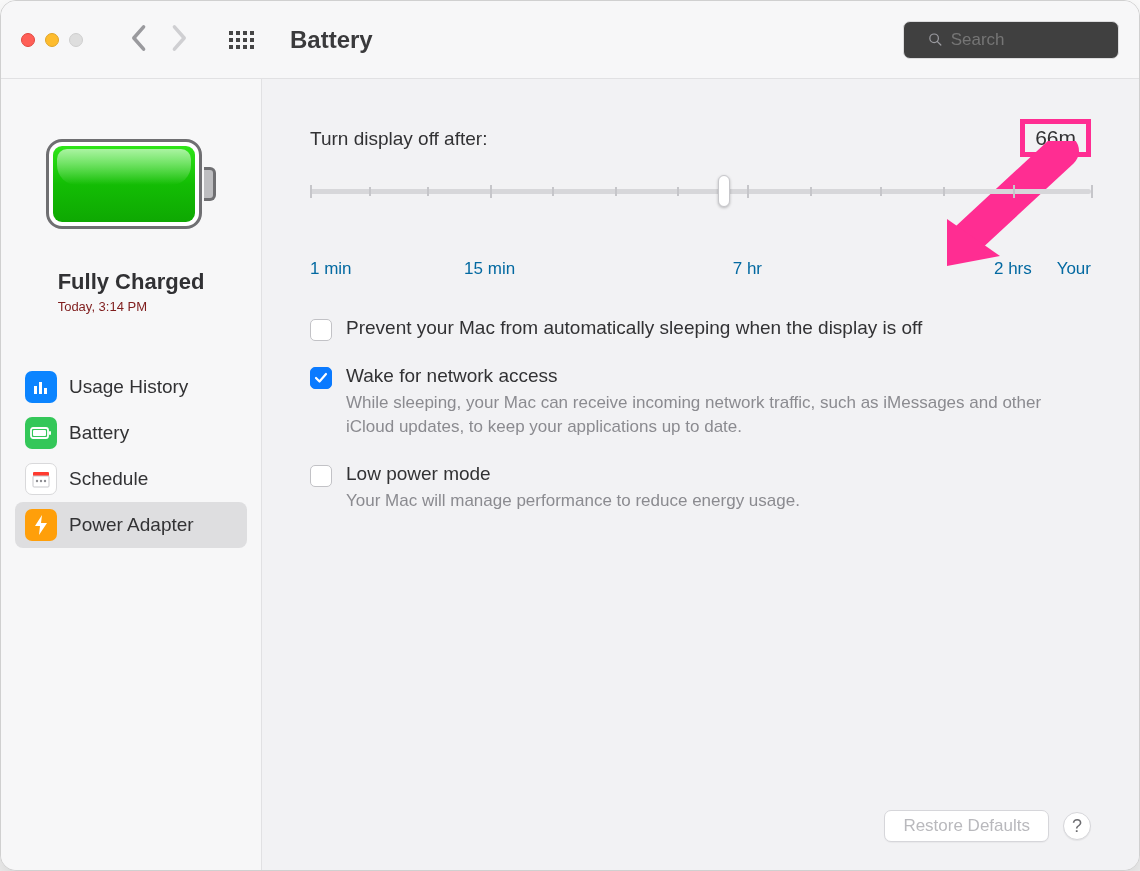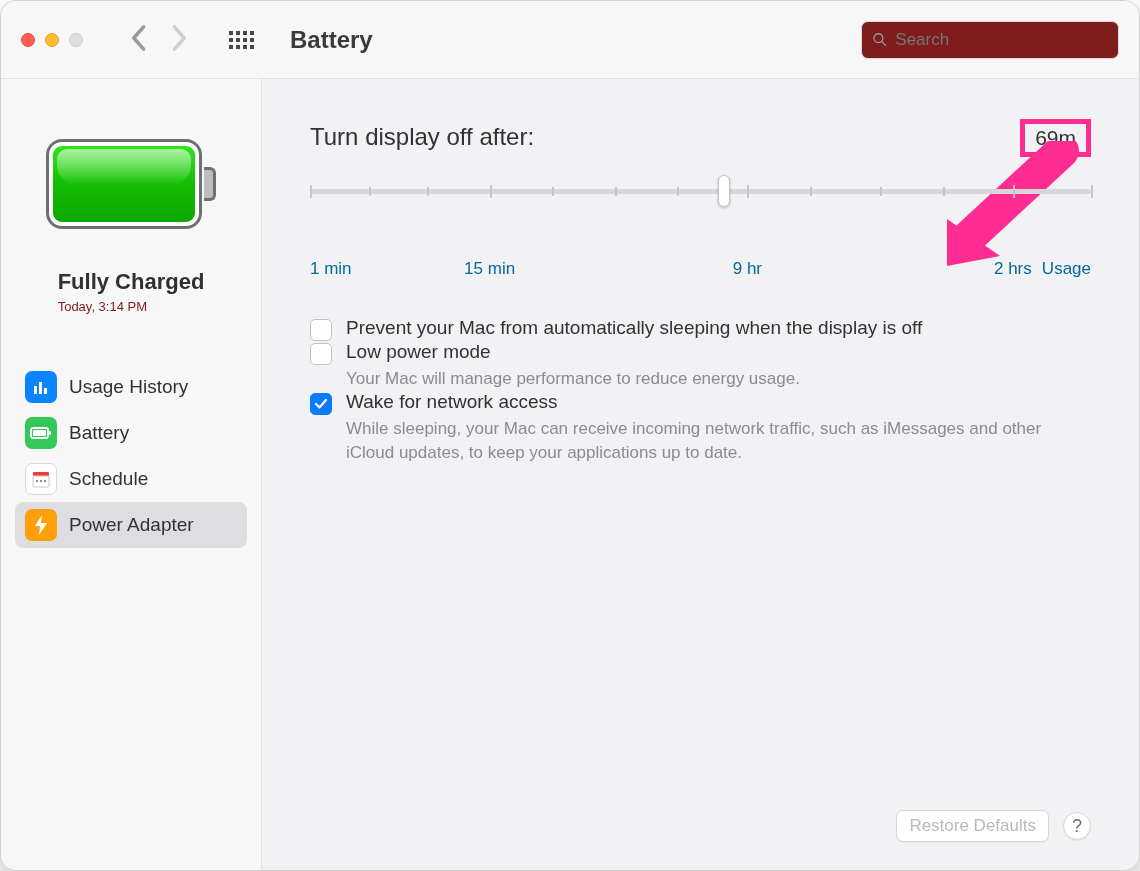--- a/index.html
+++ b/index.html
@@ -9,21 +9,21 @@
 .traffic { display: flex; gap: 10px; }
 .traffic .dot { width: 14px; height: 14px; border-radius: 7px; }
 .dot.red { background: #ff5f57; border: 0.5px solid #e1473f; }
 .dot.yellow { background: #febc2e; border: 0.5px solid #e0a528; }
 .dot.grey { background: #dedede; border: 0.5px solid #cfcfcf; }
 .nav-arrows { display: flex; gap: 24px; margin-left: 30px; align-items: center; }
 .nav-arrows svg { width: 18px; height: 28px; }
 .grid-icon { margin-left: 24px; display: grid; grid-template-columns: repeat(4,4px); grid-template-rows: repeat(3,4px); gap: 3px; }
 .grid-icon span { width: 4px; height: 4px; background: #464646; }
 .title { font-size: 24px; font-weight: 600; color: #3a3a3c; margin-left: 20px; }
-.search { margin-left: auto; width: 258px; height: 38px; background: #7f1d1d; border: 1px solid #dcdcde; border-radius: 7px; display: flex; align-items: center; padding: 0 10px; gap: 8px; }
+.search { margin-left: auto; width: 216px; height: 38px; background: #404040; border: 1px solid #dcdcde; border-radius: 7px; display: flex; align-items: center; padding: 0 24px; gap: 8px; }
 .search svg { width: 17px; height: 17px; }
 .search input { border: none; outline: none; font-size: 17px; color: #9b9ba0; background: transparent; width: 100%; }
 .body { flex: 1; display: flex; }
 .sidebar { width: 261px; background: #f7f7f8; border-right: 1px solid #e1e1e3; display: flex; flex-direction: column; align-items: center; padding-top: 60px; }
 .battery-graphic { width: 170px; height: 90px; position: relative; margin-bottom: 40px; }
 .battery-body { width: 156px; height: 90px; border: 3px solid #6f6f72; border-radius: 16px; background: #fff; position: relative; overflow: hidden; }
 .battery-fill { position: absolute; inset: 4px; background: linear-gradient(to bottom, #2ee618 0%, #13bd04 50%, #0ea802 100%); border-radius: 9px; }
 .battery-fill::before { content: ""; position: absolute; left: 4px; right: 4px; top: 3px; height: 36px; background: linear-gradient(to bottom, rgba(255,255,255,.6), rgba(255,255,255,0)); border-radius: 10px 10px 20px 20px; }
 .battery-tip { position: absolute; right: 0; top: 28px; width: 12px; height: 34px; border: 3px solid #6f6f72; border-left: none; border-radius: 0 6px 6px 0; background: #bdbdc0; }
 .status { text-align: left; margin-bottom: 50px; }
@@ -33,39 +33,39 @@
 .nav-item { display: flex; align-items: center; gap: 12px; padding: 7px 10px; border-radius: 8px; font-size: 19px; color: #323234; cursor: pointer; }
 .nav-item.selected { background: #dedee0; }
 .nav-icon { width: 32px; height: 32px; border-radius: 7px; display: flex; align-items: center; justify-content: center; flex-shrink: 0; }
 .ic-blue { background: #0b84ff; }
 .ic-green { background: #34c759; }
 .ic-orange { background: #ff9f0a; }
 .ic-white { background: #fff; border: 1px solid #d9d9db; }
 .main { flex: 1; background: #f2f2f4; padding: 40px 48px 28px 48px; position: relative; display: flex; flex-direction: column; }
 .slider-section { margin-bottom: 36px; }
 .slider-header { display: flex; justify-content: space-between; align-items: baseline; margin-bottom: 22px; }
-.slider-label { font-size: 24px; color: #323234; }
+.slider-label { font-size: 19px; color: #323234; }
 .value-box { border: 5px solid #ff2d92; padding: 2px 10px; font-size: 21px; font-weight: 500; color: #323234; }
 .slider-track-wrap { position: relative; height: 40px; }
 .slider-track { position: absolute; left: 0; right: 0; top: 10px; height: 5px; background: #d7d7da; border-radius: 3px; }
 .tick { position: absolute; top: 6px; width: 2px; height: 13px; background: #c6c6ca; }
 .tick.short { top: 8px; height: 9px; }
 .thumb { position: absolute; top: -4px; width: 12px; height: 32px; background: #fff; border: 0.5px solid #c7c7cb; border-radius: 6px; box-shadow: 0 1px 3px rgba(0,0,0,.25); transform: translateX(-50%); }
 .slider-ticks-labels { display: flex; justify-content: space-between; font-size: 17px; color: #0369a1; margin-top: 40px; position: relative; }
 .tlabel { position: absolute; transform: translateX(-50%); }
-.options { display: flex; flex-direction: column; }
+.options { display: flex; flex-direction: column; gap: 24px; }
 .opt { display: flex; align-items: flex-start; gap: 14px; }
 .checkbox { width: 22px; height: 22px; border-radius: 5px; border: 1px solid #c2c2c6; background: #fff; flex-shrink: 0; margin-top: 2px; display: flex; align-items: center; justify-content: center; }
 .checkbox.checked { background: #0a7aff; border-color: #0a7aff; }
 .checkbox.checked svg { width: 14px; height: 14px; }
 .opt-body { flex: 1; }
 .opt-title { font-size: 19px; color: #323234; }
 .opt-desc { font-size: 17px; color: #8b8b90; margin-top: 4px; line-height: 1.4; }
 .footer { margin-top: auto; display: flex; justify-content: flex-end; align-items: center; gap: 14px; padding-top: 20px; }
-.btn-restore { height: 32px; padding: 0 12px; background: #fff; border: 1px solid #d6d6da; border-radius: 7px; font-size: 17px; color: #b9b9bd; box-shadow: 0 1px 1px rgba(0,0,0,.04); }
+.btn-restore { height: 32px; padding: 0 18px; background: #fff; border: 1px solid #d6d6da; border-radius: 7px; font-size: 17px; color: #b9b9bd; box-shadow: 0 1px 1px rgba(0,0,0,.04); }
 .help { width: 28px; height: 28px; border-radius: 14px; background: #fff; border: 1px solid #d6d6da; display: flex; align-items: center; justify-content: center; font-size: 18px; color: #6c6c70; box-shadow: 0 1px 1px rgba(0,0,0,.06); }
 .arrow-annot { position: absolute; left: 650px; top: 62px; pointer-events: none; }
 </style>
 </head>
 <body>
 
 <div class="window">
 
   <div class="titlebar">
     <div class="traffic">
@@ -169,21 +169,21 @@
 
       <svg class="arrow-annot" width="180" height="130" viewBox="0 0 180 130">
         <defs></defs>
         <path d="M150 10 L55 98" stroke="#ff2d92" stroke-width="34" stroke-linecap="round"></path>
         <path d="M35 78 L35 125 L88 115 Z" fill="#ff2d92"></path>
       </svg>
 
       <div class="slider-section">
         <div class="slider-header">
           <div class="slider-label">Turn display off after:</div>
-          <div class="value-box">69m</div>
+          <div class="value-box">66m</div>
         </div>
         <div class="slider-track-wrap">
           <div class="slider-track"></div>
           <div class="tick" style="left:0%"></div>
           <div class="tick short" style="left:7.5%"></div>
           <div class="tick short" style="left:15%"></div>
           <div class="tick" style="left:23%"></div>
           <div class="tick short" style="left:31%"></div>
           <div class="tick short" style="left:39%"></div>
           <div class="tick short" style="left:47%"></div>
@@ -191,51 +191,51 @@
           <div class="tick short" style="left:64%"></div>
           <div class="tick short" style="left:73%"></div>
           <div class="tick short" style="left:81%"></div>
           <div class="tick" style="left:90%"></div>
           <div class="tick" style="left:100%"></div>
           <div class="thumb" style="left:53%"></div>
         </div>
         <div class="slider-ticks-labels" style="height:22px;">
           <span class="tlabel" style="left:0%; transform:none;">1 min</span>
           <span class="tlabel" style="left:23%;">15 min</span>
-          <span class="tlabel" style="left:56%;">9 hr</span>
+          <span class="tlabel" style="left:56%;">7 hr</span>
           <span class="tlabel" style="left:90%;">2 hrs</span>
-          <span class="tlabel" style="left:100%; transform:translateX(-100%);">Usage</span>
+          <span class="tlabel" style="left:100%; transform:translateX(-100%);">Your</span>
         </div>
       </div>
 
       <div class="options">
         <div class="opt">
           <div class="checkbox"></div>
           <div class="opt-body">
             <div class="opt-title">Prevent your Mac from automatically sleeping when the display is off</div>
           </div>
         </div>
         <div class="opt">
+          <div class="checkbox checked">
+            <svg viewBox="0 0 14 14">
+                <path d="M2 7 L5.5 10.5 L12 3" stroke="#fff" stroke-width="2.2" fill="none" stroke-linecap="round" stroke-linejoin="round"></path>
+              </svg>
+          </div>
+          <div class="opt-body">
+            <div class="opt-title">Wake for network access</div>
+            <div class="opt-desc">While sleeping, your Mac can receive incoming network traffic, such as iMessages and other iCloud updates, to keep your applications up to date.</div>
+          </div>
+        </div>
+        <div class="opt">
           <div class="checkbox"></div>
           <div class="opt-body">
             <div class="opt-title">Low power mode</div>
             <div class="opt-desc">Your Mac will manage performance to reduce energy usage.</div>
           </div>
         </div>
-        <div class="opt">
-          <div class="checkbox checked">
-            <svg viewBox="0 0 14 14">
-                <path d="M2 7 L5.5 10.5 L12 3" stroke="#fff" stroke-width="2.2" fill="none" stroke-linecap="round" stroke-linejoin="round"></path>
-              </svg>
-          </div>
-          <div class="opt-body">
-            <div class="opt-title">Wake for network access</div>
-            <div class="opt-desc">While sleeping, your Mac can receive incoming network traffic, such as iMessages and other iCloud updates, to keep your applications up to date.</div>
-          </div>
-        </div>
       </div>
 
       <div class="footer">
         <button class="btn-restore">Restore Defaults</button>
         <div class="help">?</div>
       </div>
     </div>
   </div>
 
 </div>

